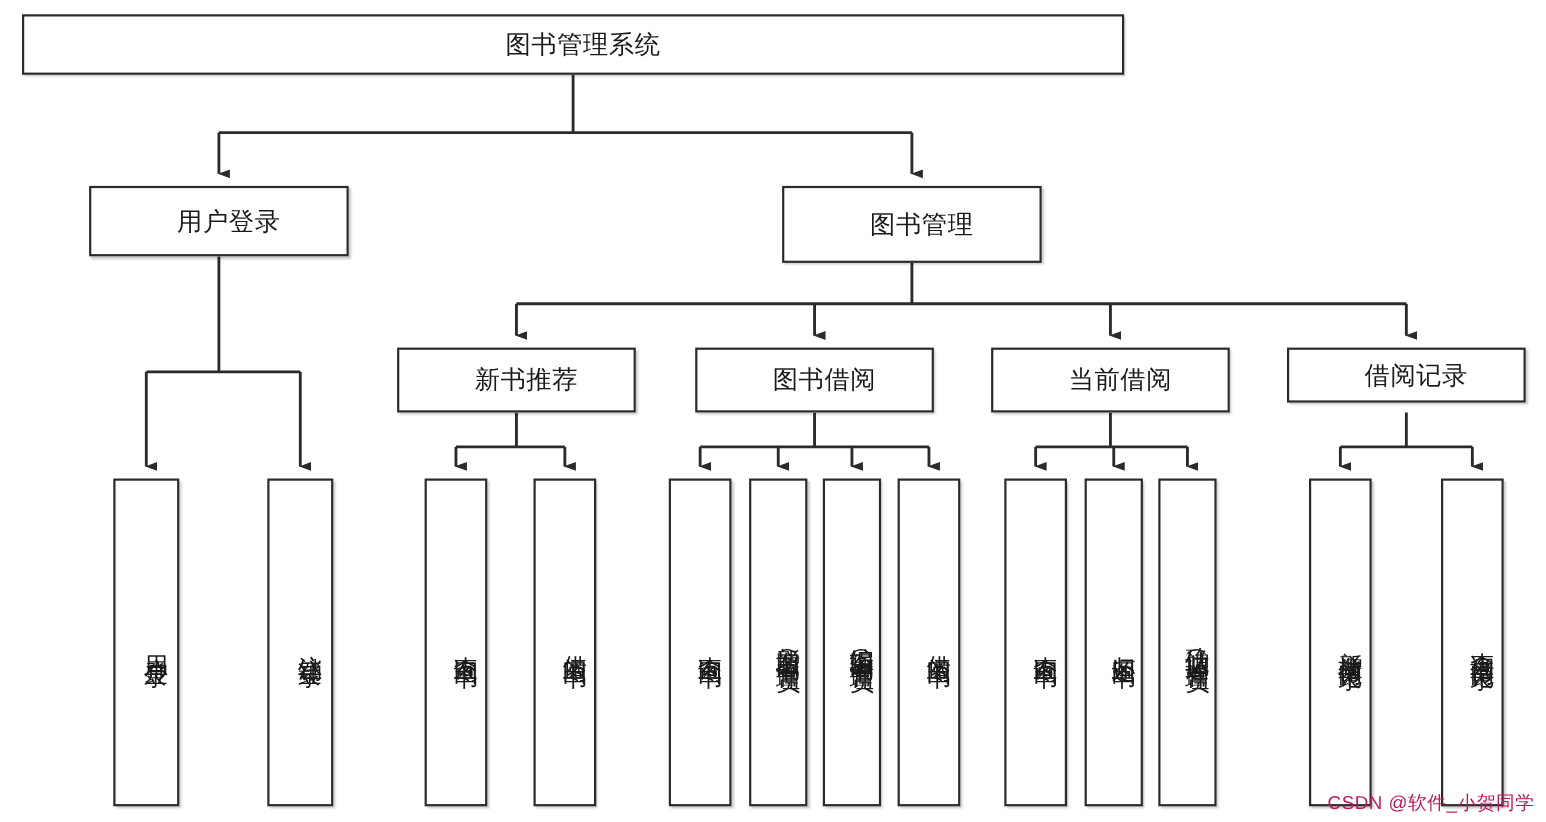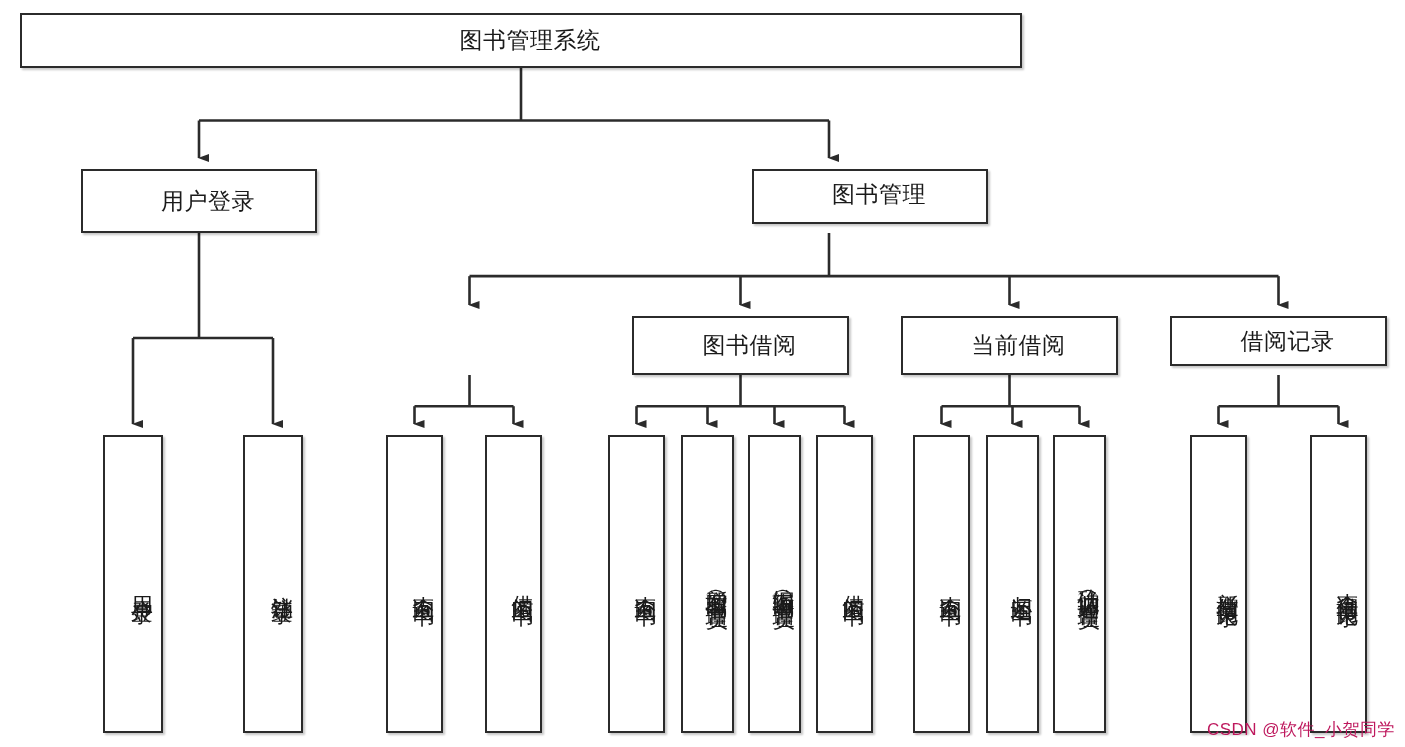--- a/index.html
+++ b/index.html
@@ -115,24 +115,27 @@
       </g>
   </svg>
 
   <div class="node-box" style="left:20px;top:13px;width:1002px;height:55px;">
     <span class="node-label">图书管理系统</span>
   </div>
 
   <div class="node-box" style="left:81px;top:169px;width:236px;height:64px;">
     <span class="node-label">用户登录</span>
   </div>
-  <div class="node-box" style="left:752px;top:169px;width:236px;height:55px;font-family:Liberation Mono, monospace;">
+  <div class="node-box" style="left:711px;top:169px;width:236px;height:70px;">
     <span class="node-label">图书管理</span>
   </div>
 
+  <div class="node-box" style="left:361px;top:316px;width:217px;height:59px;">
+    <span class="node-label">新书推荐</span>
+  </div>
   <div class="node-box" style="left:632px;top:316px;width:217px;height:59px;">
     <span class="node-label">图书借阅</span>
   </div>
   <div class="node-box" style="left:901px;top:316px;width:217px;height:59px;">
     <span class="node-label">当前借阅</span>
   </div>
   <div class="node-box" style="left:1170px;top:316px;width:217px;height:50px;">
     <span class="node-label">借阅记录</span>
   </div>
 

